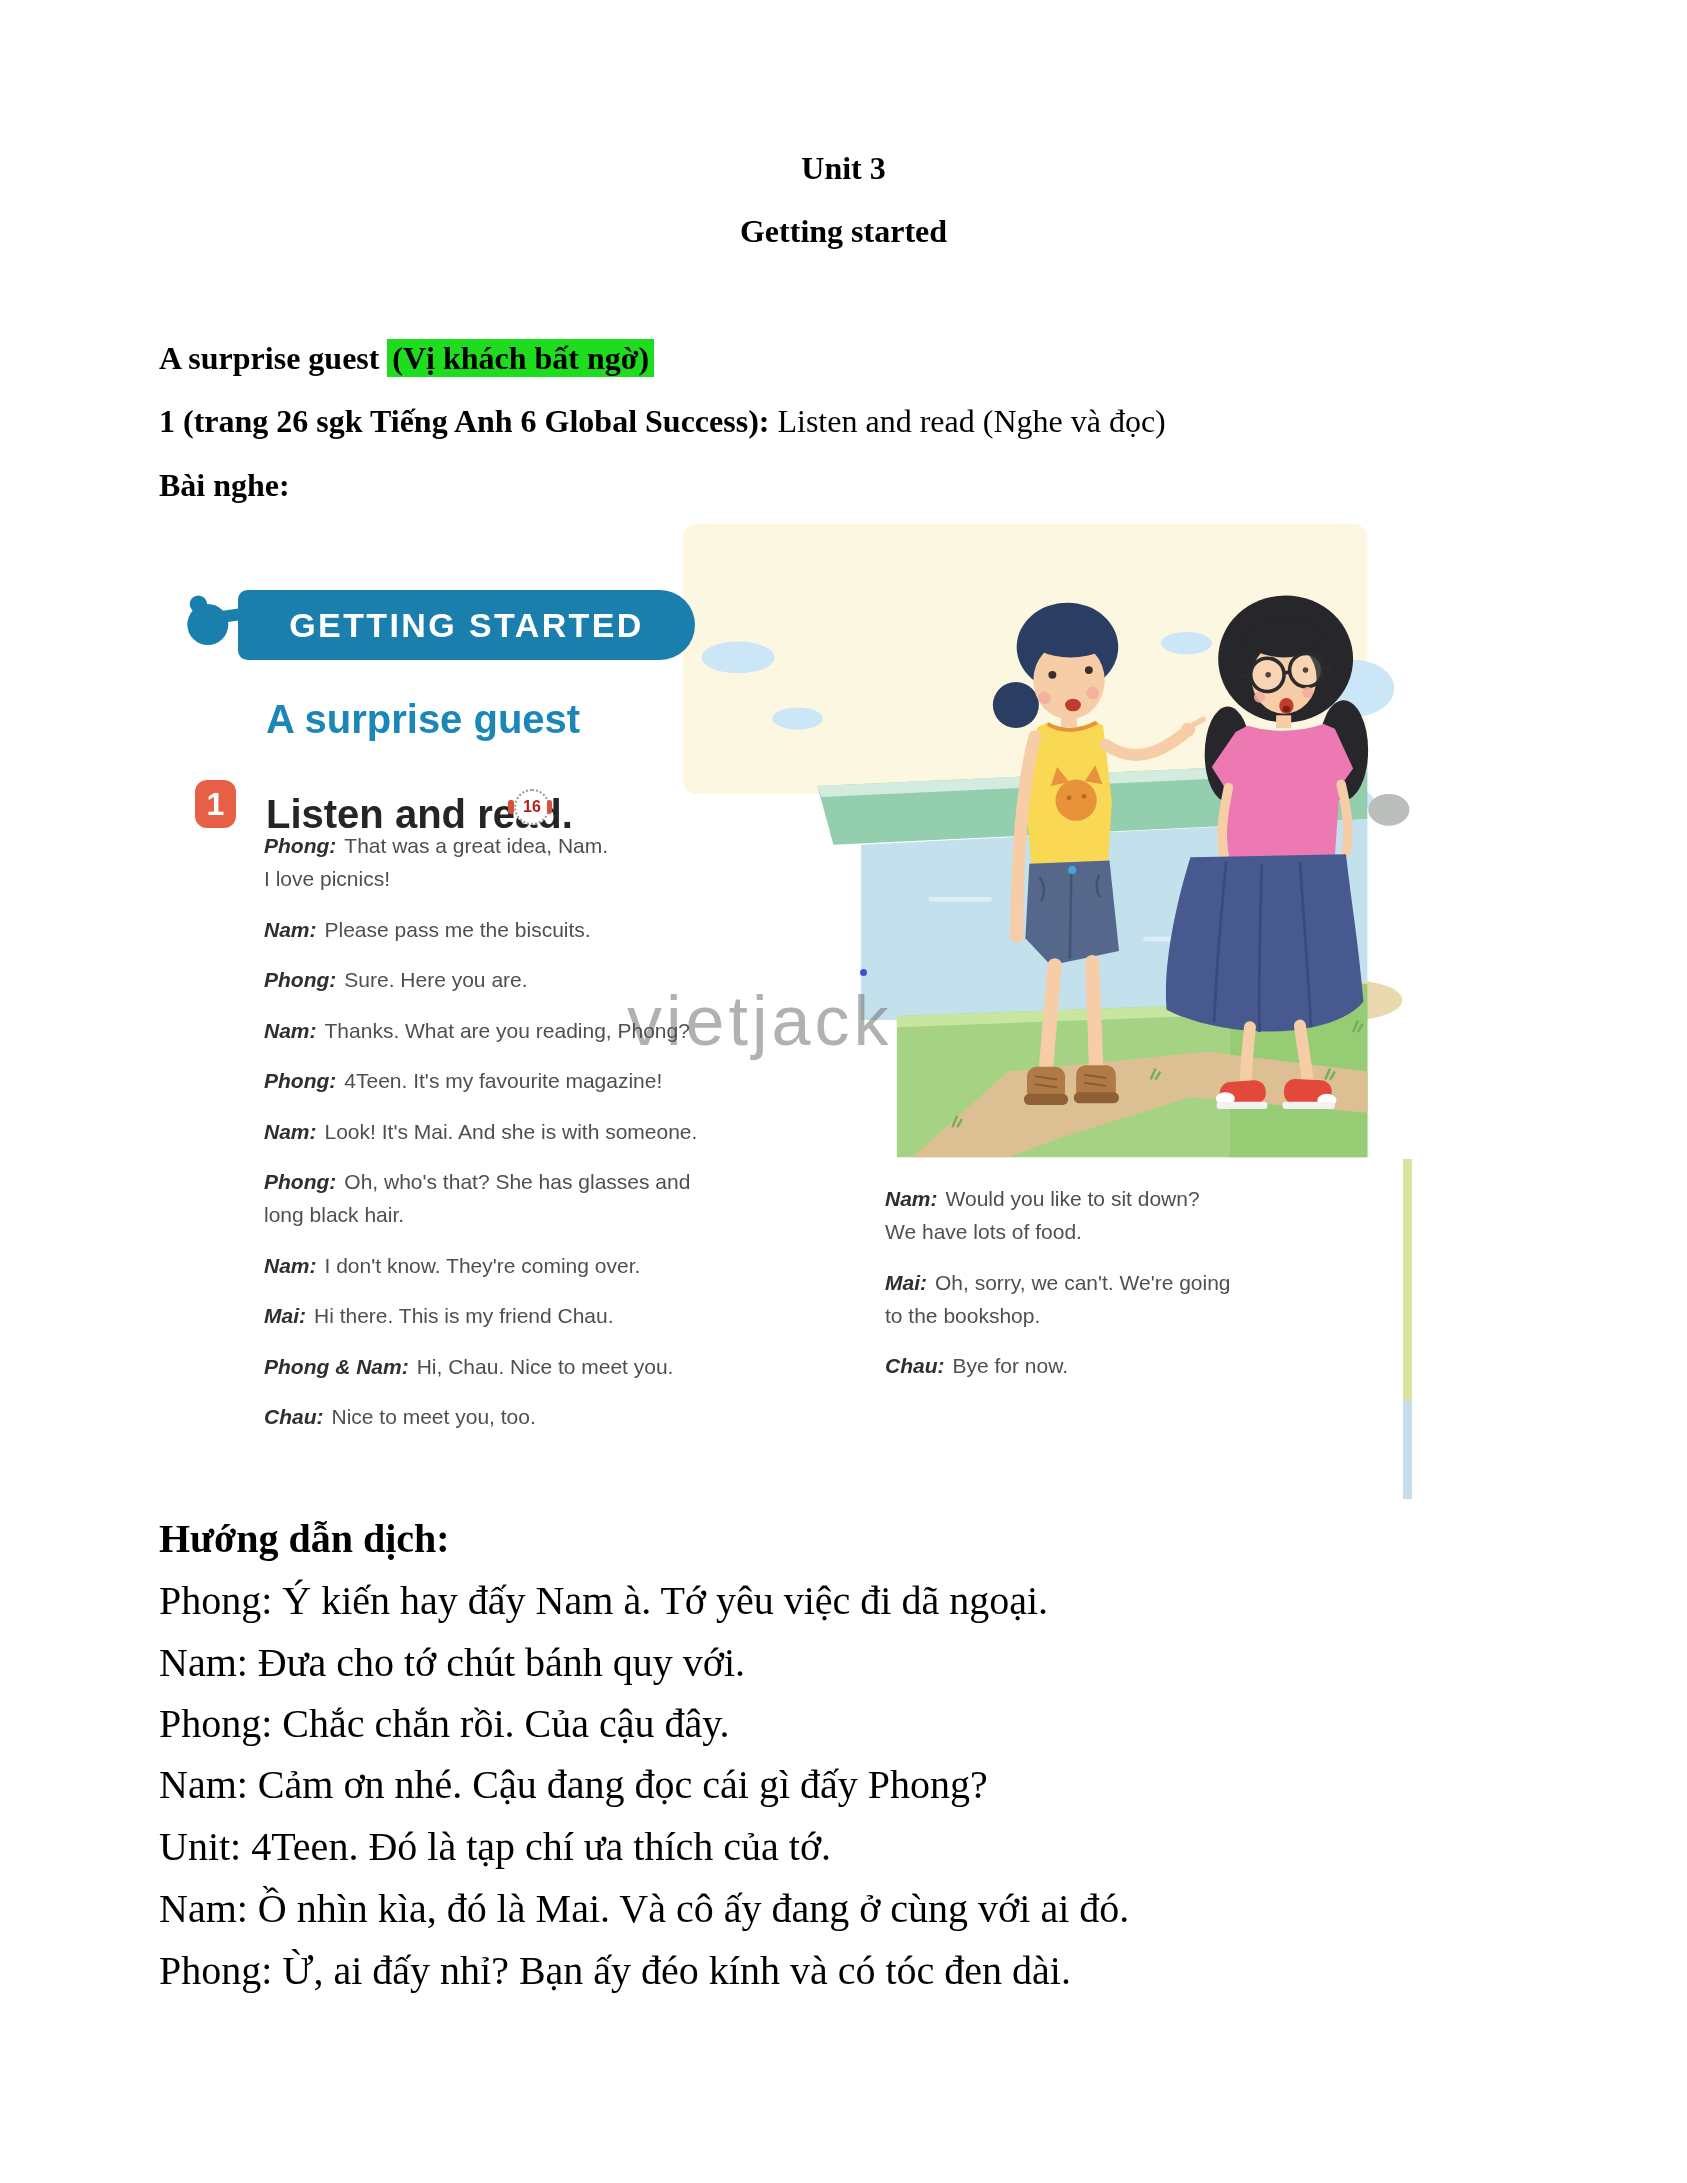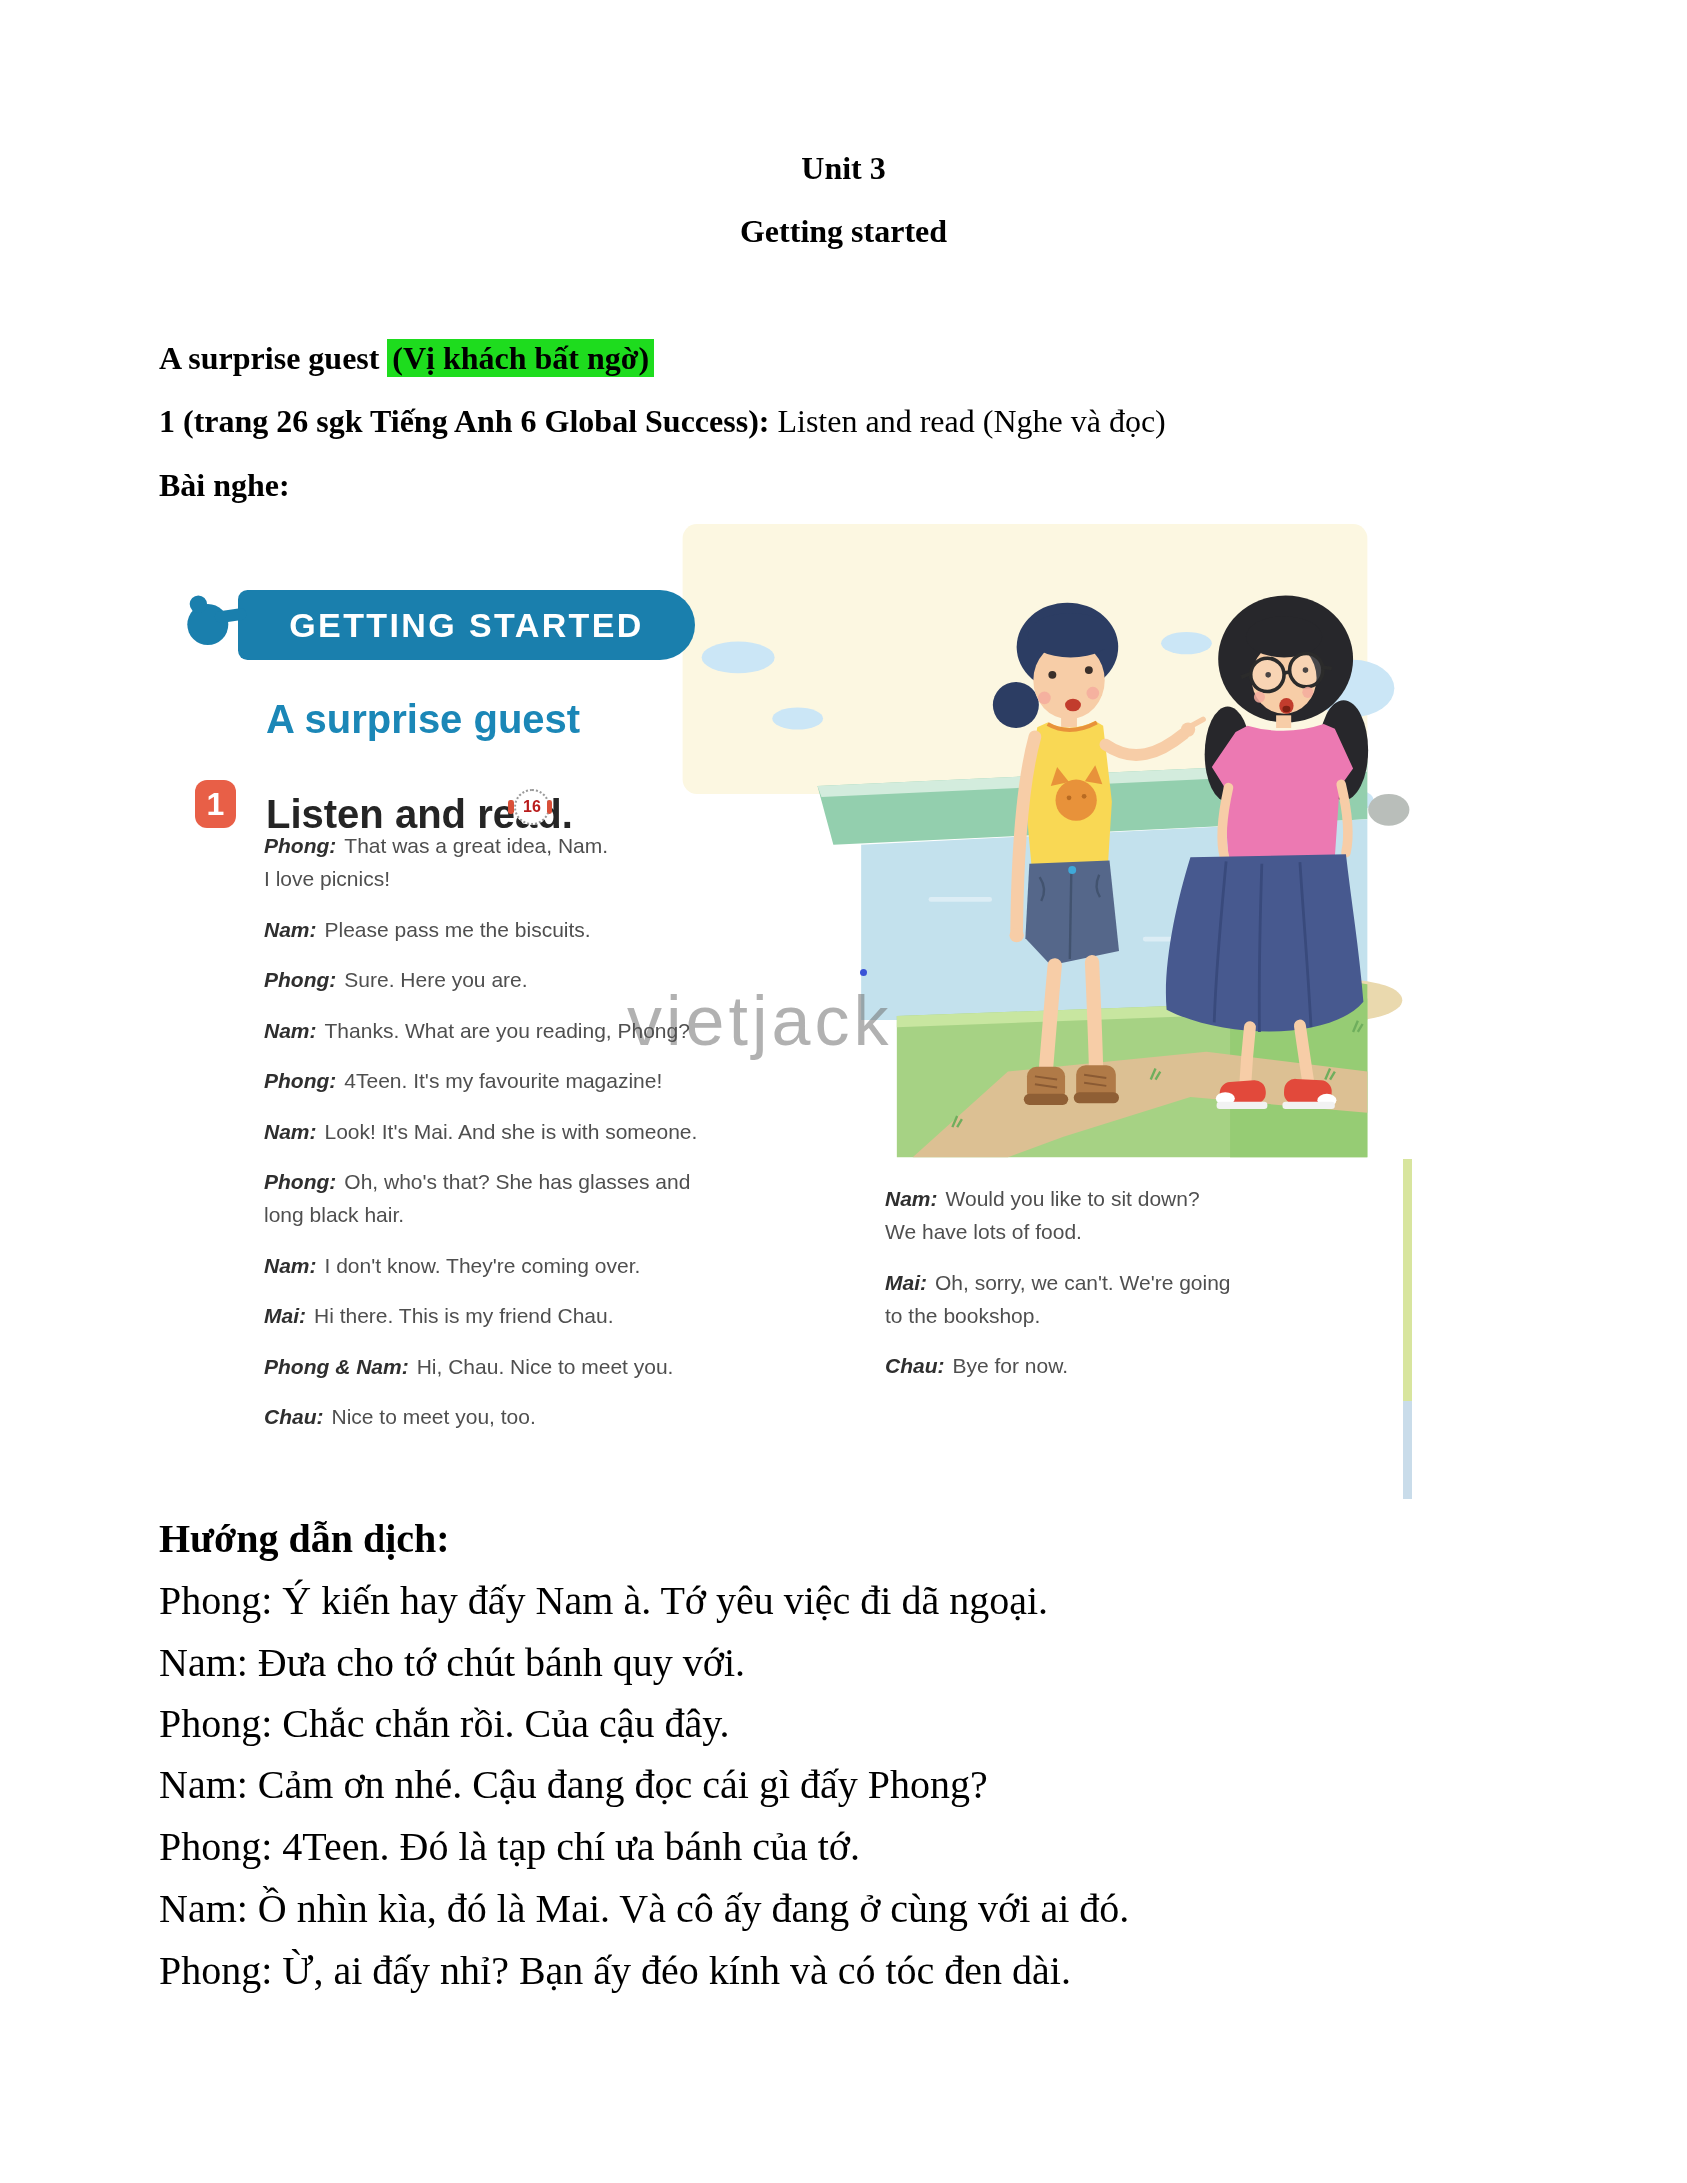--- a/index.html
+++ b/index.html
@@ -221,18 +221,18 @@
 
     <div class="strip" id="strip-green"></div>
     <div class="strip" id="strip-blue"></div>
   </div>
 
   <div class="tr-line b" style="top:1520px;">Hướng dẫn dịch:</div>
   <div class="tr-line" style="top:1582px;">Phong: Ý kiến hay đấy Nam à. Tớ yêu việc đi dã ngoại.</div>
   <div class="tr-line" style="top:1644px;">Nam: Đưa cho tớ chút bánh quy với.</div>
   <div class="tr-line" style="top:1705px;">Phong: Chắc chắn rồi. Của cậu đây.</div>
   <div class="tr-line" style="top:1766px;">Nam: Cảm ơn nhé. Cậu đang đọc cái gì đấy Phong?</div>
-  <div class="tr-line" style="top:1828px;">Phong: 4Teen. Đó là tạp chí ưa bánh của tớ.</div>
+  <div class="tr-line" style="top:1828px;">Unit: 4Teen. Đó là tạp chí ưa thích của tớ.</div>
   <div class="tr-line" style="top:1890px;">Nam: Ồ nhìn kìa, đó là Mai. Và cô ấy đang ở cùng với ai đó.</div>
   <div class="tr-line" style="top:1952px;">Phong: Ừ, ai đấy nhỉ? Bạn ấy đéo kính và có tóc đen dài.</div>
 
 </div>
 
 
 </body></html>

